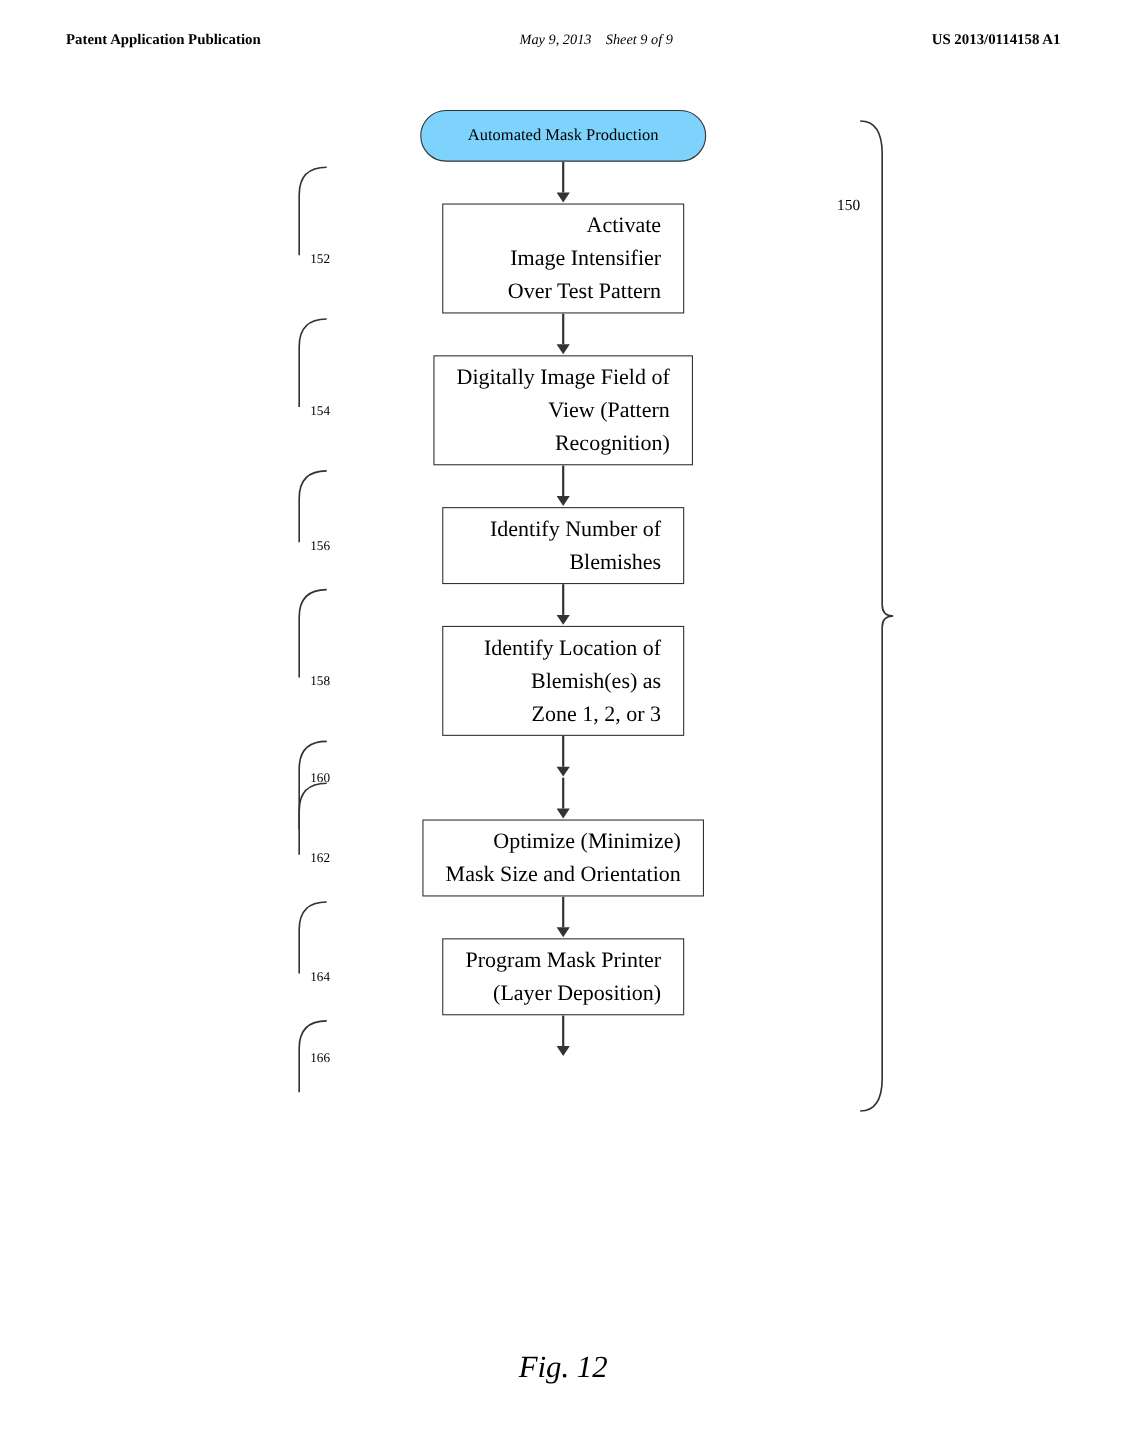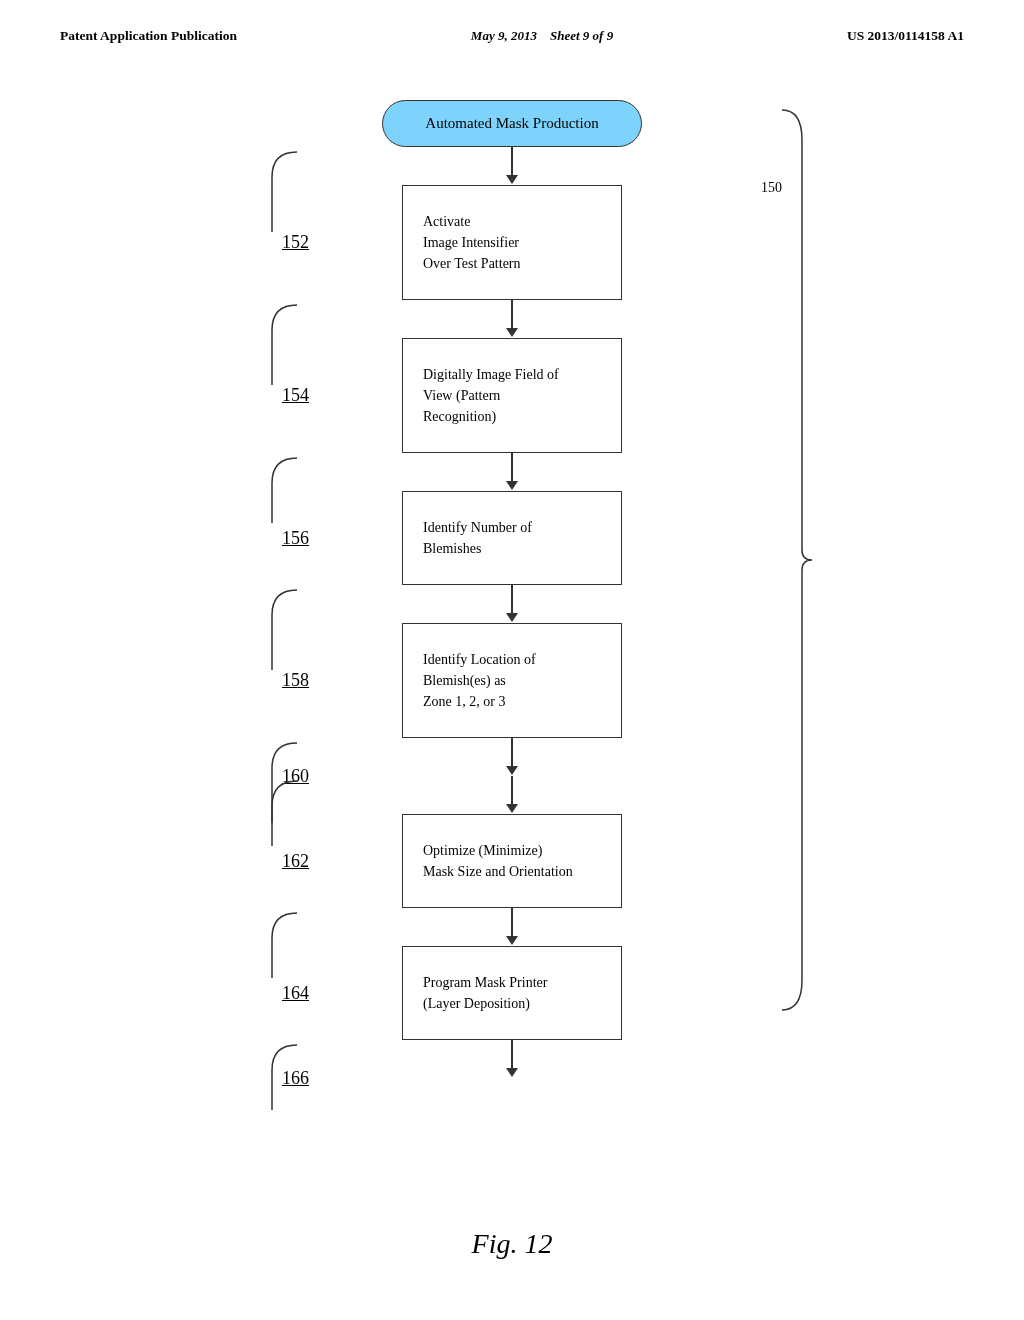--- a/index.html
+++ b/index.html
@@ -25,21 +25,20 @@
 
     .header-left {
       font-weight: bold;
       font-style: normal;
       font-size: 13.5px;
     }
 
     .header-center {
       font-size: 13px;
       text-align: center;
-      font-weight: bold;
     }
 
     .header-right {
       font-size: 13.5px;
       font-weight: bold;
       font-style: normal;
     }
 
     
     .pill-box {
@@ -50,23 +49,23 @@
       font-size: 15px;
       background: #7dd3fc;
       min-width: 260px;
       max-width: 300px;
       line-height: 1.4;
     }
 
     
     .rect-box {
       border: 1.5px solid #333;
-      padding: 25px 20px;
-      text-align: left;
-      font-size: 14px;
+      padding: 4px 20px;
+      text-align: right;
+      font-size: 20px;
       background: #fff;
       min-width: 220px;
       max-width: 280px;
       line-height: 1.5;
     }
 
     
     .fig-label {
       text-align: center;
       font-size: 28px;
@@ -96,23 +95,22 @@
       display: flex;
       align-items: center;
       width: 100%;
       justify-content: center;
       position: relative;
     }
 
     .node-label {
       position: absolute;
       left: 0;
-      font-size: 18px;
+      font-size: 12px;
       font-style: normal;
-      text-decoration: underline;
     }
 
     .connector {
       display: flex;
       flex-direction: column;
       align-items: center;
       height: 38px;
     }
     .connector-line {
       width: 2px;

